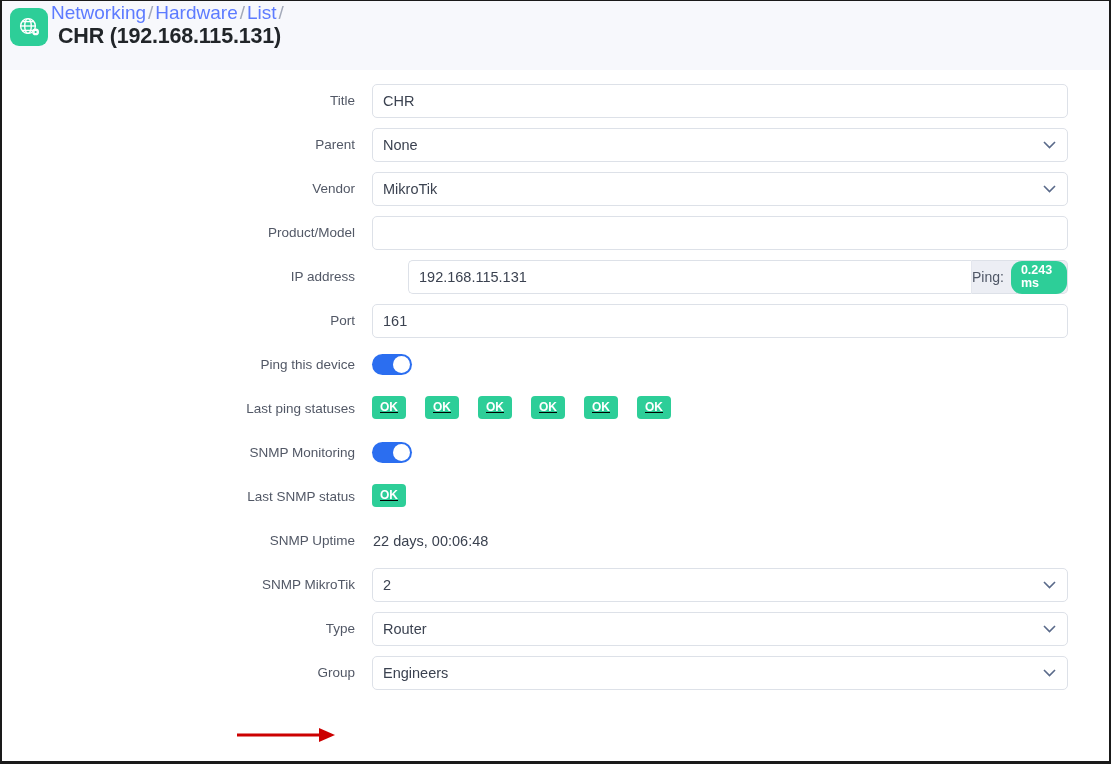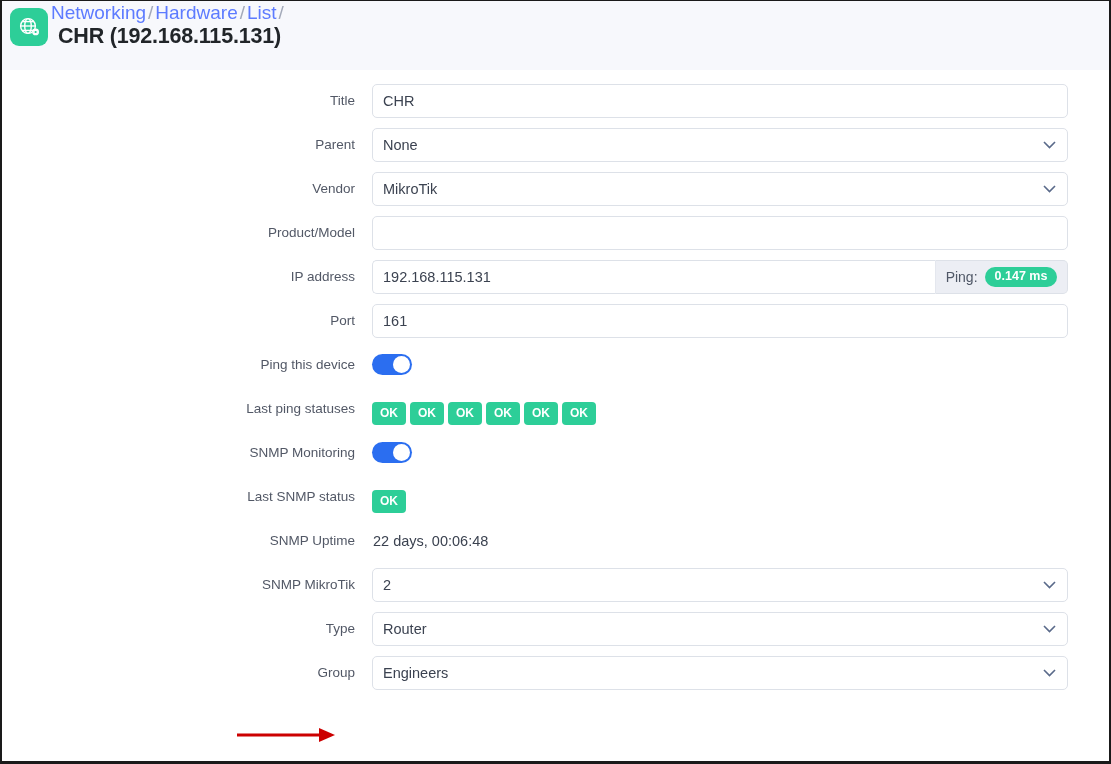--- a/index.html
+++ b/index.html
@@ -174,20 +174,21 @@
   .inputgroup {
     display: flex;
     width: 696px;
     height: 34px;
     box-sizing: border-box;
   }
   .inputgroup .inp {
     width: 563px;
     border-radius: 5px 0 0 5px;
     border-right: none;
+    margin-left: 36px;
   }
   .addon {
     flex: 1;
     box-sizing: border-box;
     border: 1px solid #dde1e8;
     border-left: 1px solid #e4e7ee;
     border-radius: 0 5px 5px 0;
     background: #eceef4;
     display: flex;
     align-items: center;
@@ -222,22 +223,23 @@
     height: 17px;
     border-radius: 50%;
     background: #ffffff;
     top: 2px;
     right: 2px;
   }
 
   
   .badge-row {
     display: flex;
-    gap: 4px;
-    margin-top: 10px;
+    gap: 19px;
+    margin-top: 4px;
+    text-decoration: underline;
   }
   .badge {
     background: #2dce98;
     color: #ffffff;
     font-size: 12px;
     font-weight: bold;
     border-radius: 4px;
     padding: 5px 8px 6px 8px;
     line-height: 12px;
   }
@@ -327,21 +329,21 @@
       </div>
     </div>
 
     <div class="form-row">
       <div class="f-label">IP address</div>
       <div class="f-field">
         <div class="inputgroup">
           <input class="inp" type="text" value="192.168.115.131" style="">
           <div class="addon">
             <span>Ping:</span>
-            <span class="pill">0.147 ms</span>
+            <span class="pill">0.243 ms</span>
           </div>
         </div>
       </div>
     </div>
 
     <div class="form-row">
       <div class="f-label">Port</div>
       <div class="f-field">
         <input class="inp" type="text" value="161" style="">
       </div>

